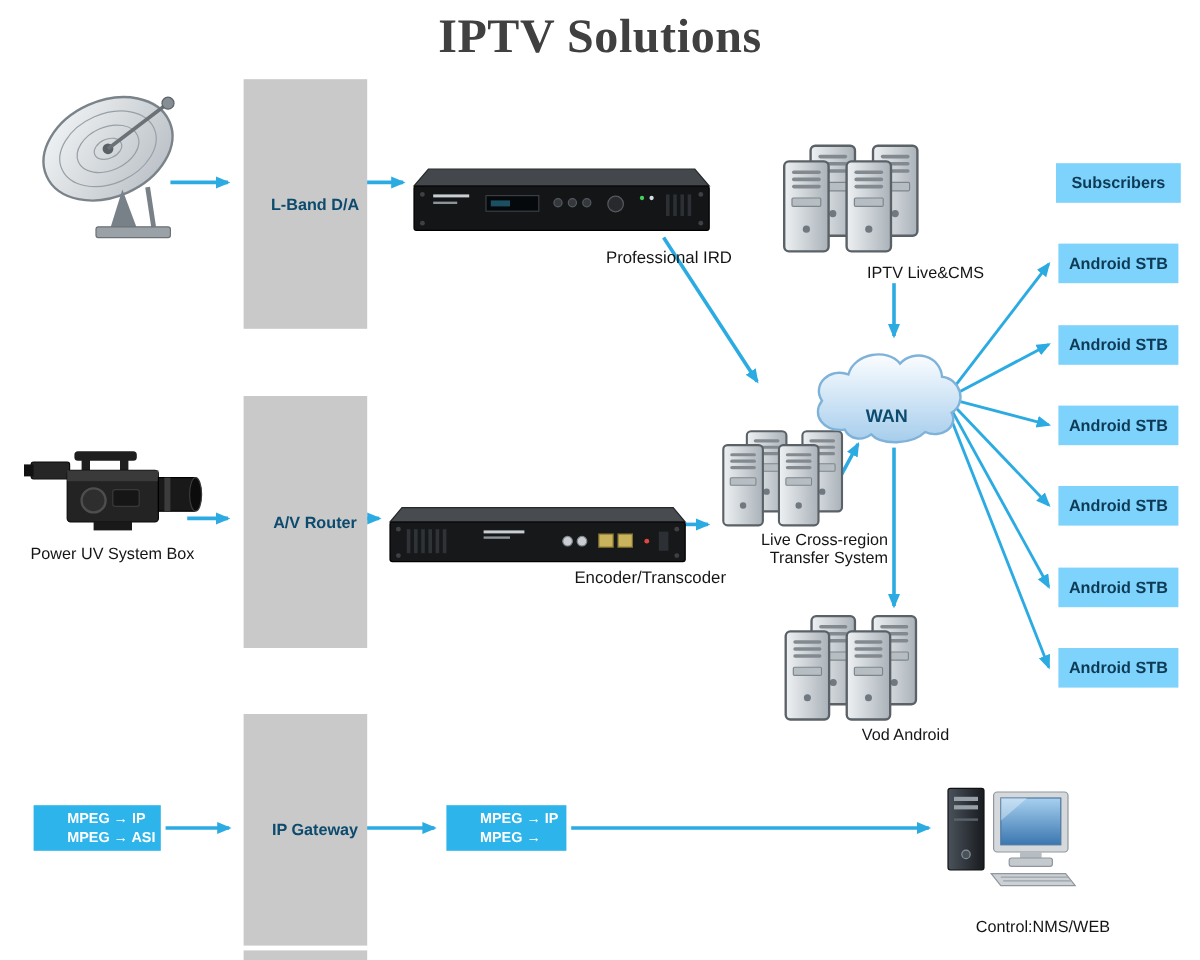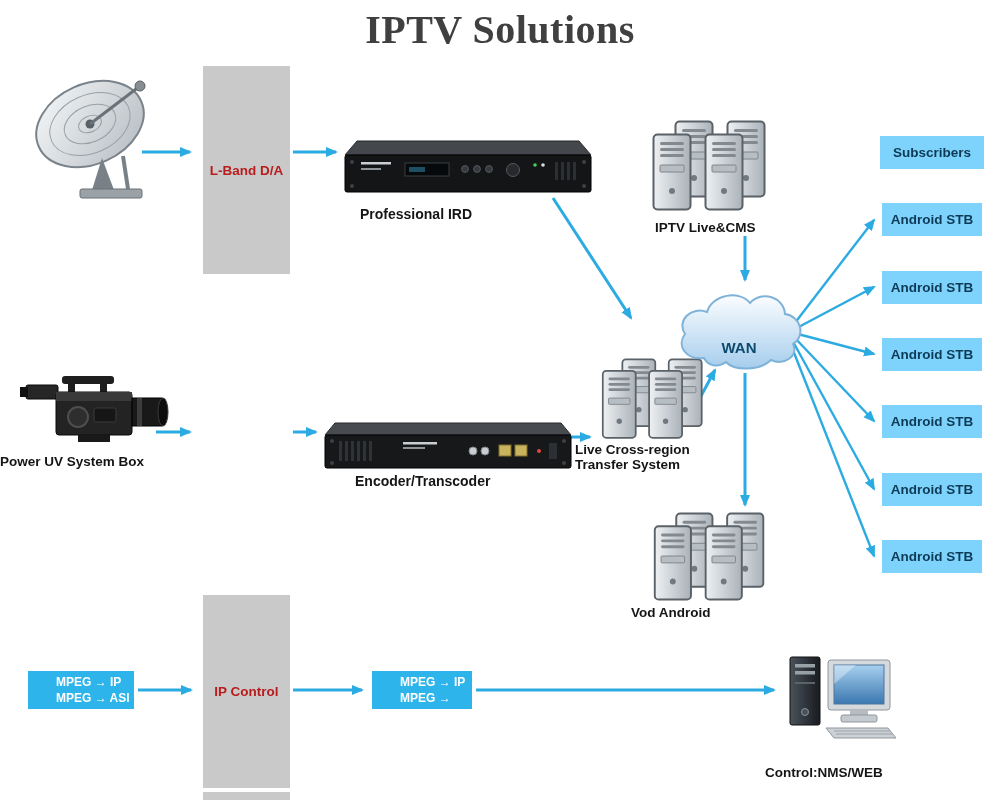--- a/index.html
+++ b/index.html
@@ -10,35 +10,35 @@
   .title {
     position:absolute; left:0; top:6px; width:100%; text-align:center;
     font-family:"Liberation Serif", serif; font-weight:bold; font-size:40px;
     color:#404040; letter-spacing:0.5px;
   }
   svg.layer { position:absolute; left:0; top:0; width:1000px; height:800px; }
   svg.illus { position:absolute; }
   .bar {
     position:absolute; left:203px; width:87px; background:#c9c9c9;
     display:flex; align-items:center; justify-content:center;
-    font-weight:bold; font-size:13.5px; color:#b91c1c; text-align:center;
+    font-weight:bold; font-size:13.5px; color:#0c4a6e; text-align:center;padding-left:16px;
   }
   .cyan {
     position:absolute; background:#7dd3fc;
     display:flex; align-items:center; justify-content:center;
     font-weight:bold; font-size:13.5px; color:#0e3a55;
   }
   .mpeg {
     position:absolute; background:#2db4ea; color:#ffffff;
     font-weight:bold; font-size:12px; line-height:16px;
     padding:3px 0 3px 28px; box-sizing:border-box;
   }
   .lbl {
-    position:absolute; font-weight:bold; font-size:13.5px; color:#151515;
-    text-align:left; line-height:15px;
+    position:absolute; font-weight:normal; font-size:13.5px; color:#151515;
+    text-align:right; line-height:15px;
   }
   .lbl.big { font-size:14px; }
   .wan-lbl { position:absolute; font-weight:bold; font-size:15px; color:#0c4a6e; text-align:center; }
 </style>
 </head>
 <body>
 
 <div class="canvas">
 
   <svg width="0" height="0" style="position:absolute">
@@ -222,22 +222,25 @@
     <rect x="64" y="56" width="18" height="5" fill="#b6bcc1"></rect>
     <rect x="55" y="61" width="36" height="7" rx="2" fill="#c5cacf" stroke="#8f979d"></rect>
     <polygon points="40,74 102,74 110,84 48,84" fill="#ccd1d5" stroke="#8f979d"></polygon>
     <line x1="48" y1="77" x2="104" y2="77" stroke="#9aa2a8"></line>
     <line x1="50" y1="80" x2="106" y2="80" stroke="#9aa2a8"></line>
   </svg>
 
   <div class="bar" style="top:66px;height:208px">
     <span>L-Band D/A</span>
   </div>
+  <div class="bar" style="top:330px;height:210px">
+    <span>A/V Router</span>
+  </div>
   <div class="bar" style="top:595px;height:193px">
-    <span>IP Control</span>
+    <span>IP Gateway</span>
   </div>
   <div class="bar" style="top:792px;height:8px"></div>
 
   <div class="cyan" style="left:880px;top:136px;width:104px;height:33px">
     <span>Subscribers</span>
   </div>
   <div class="cyan" style="left:882px;top:203px;width:100px;height:33px">
     <span>Android STB</span>
   </div>
   <div class="cyan" style="left:882px;top:271px;width:100px;height:33px">

